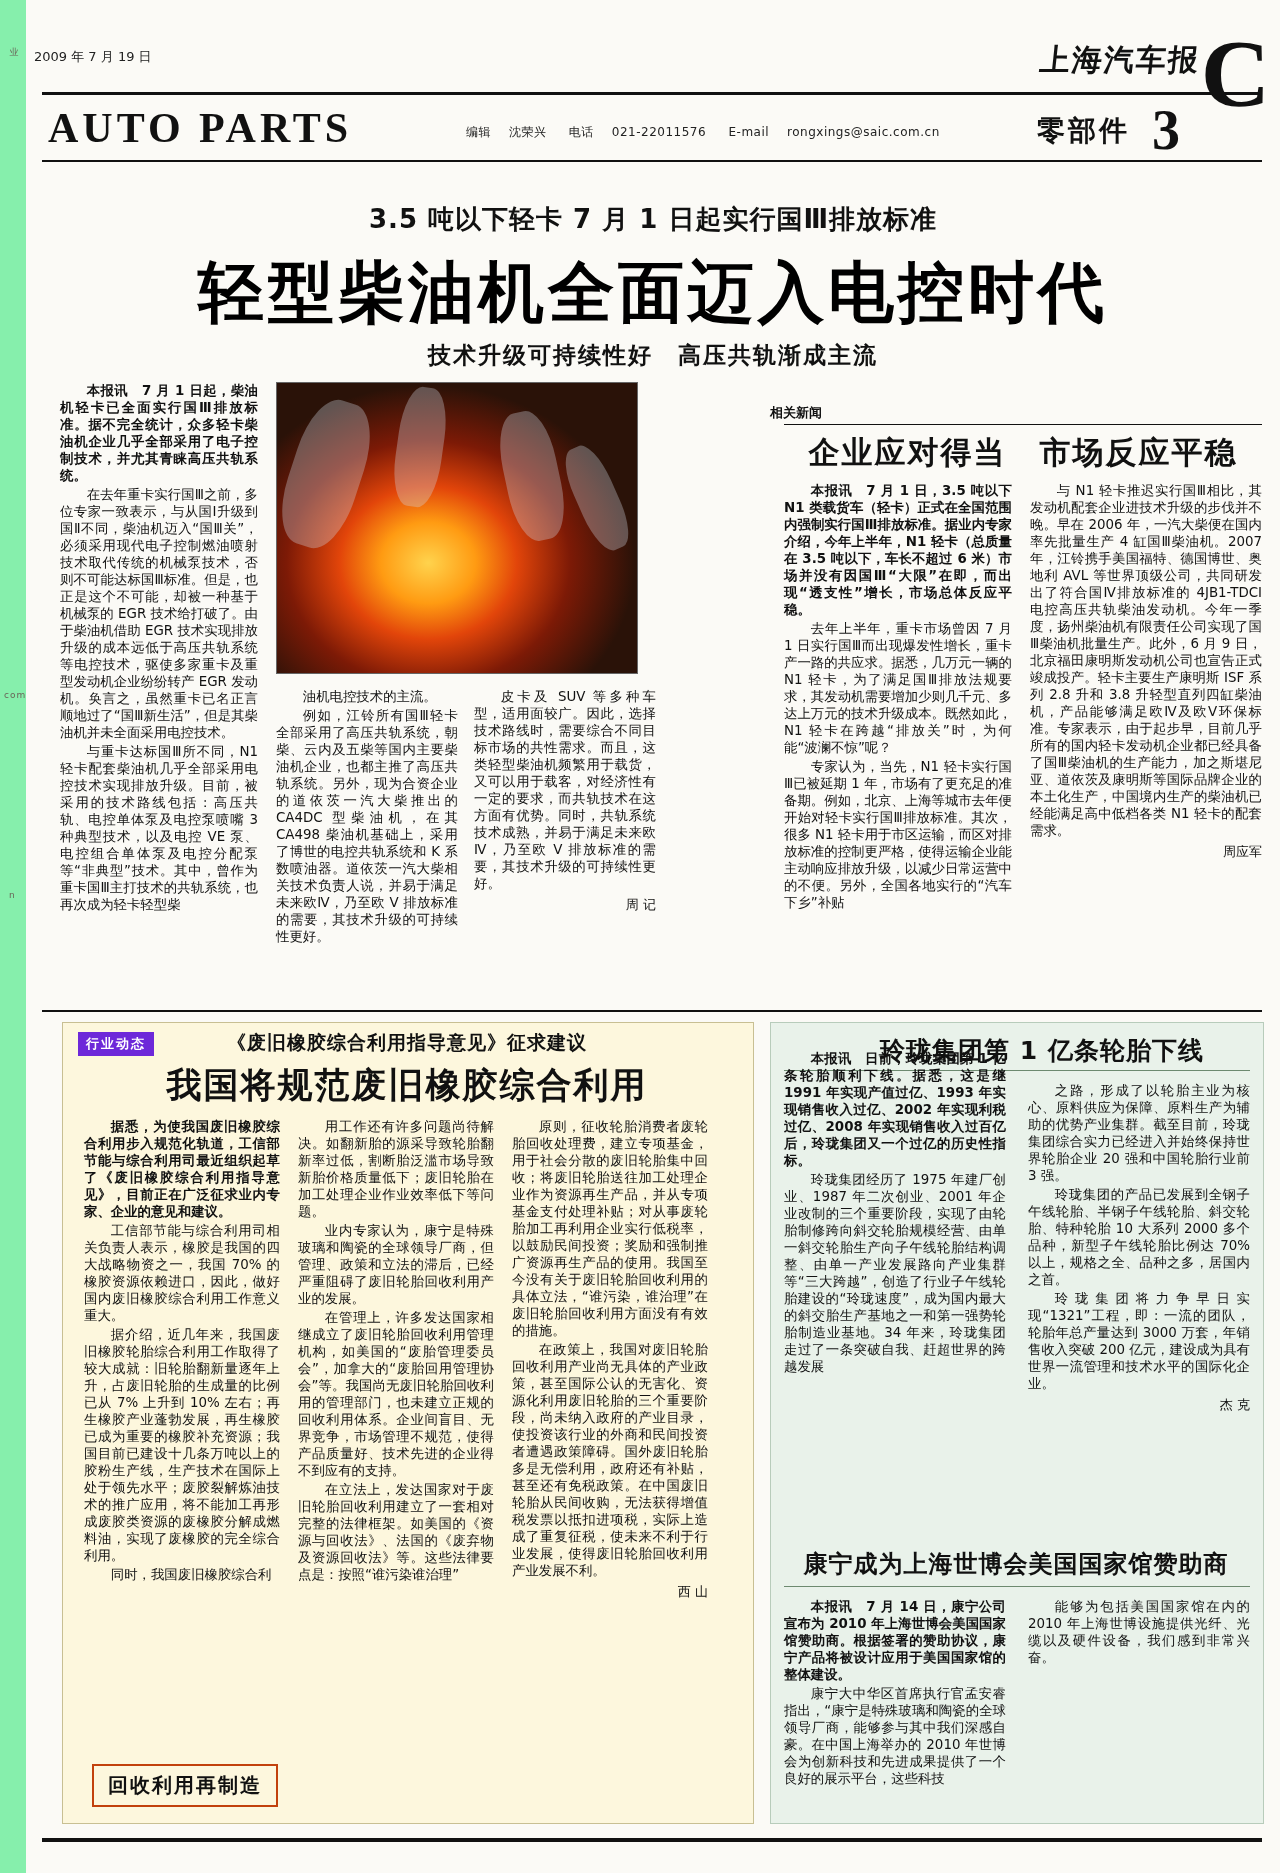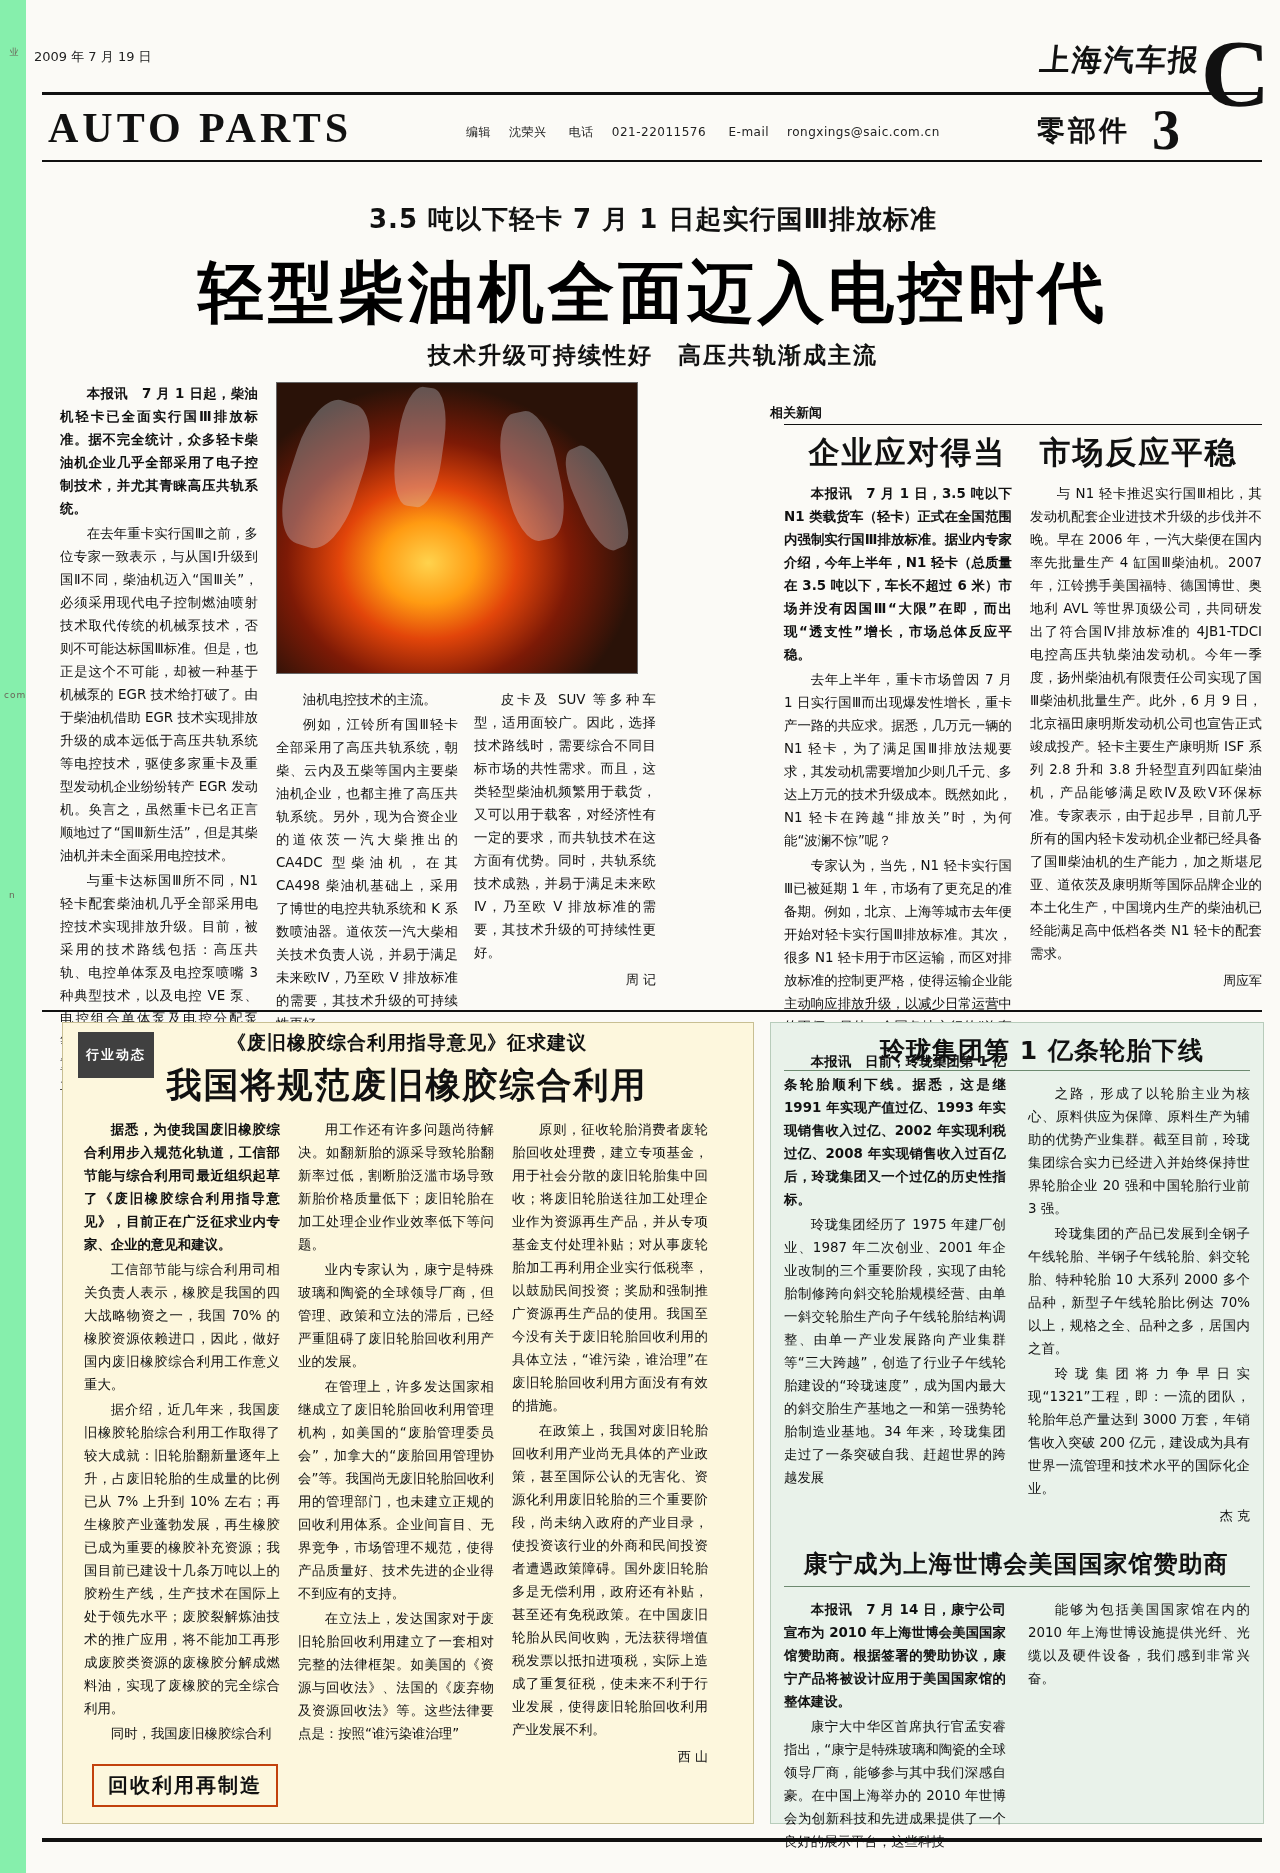--- a/index.html
+++ b/index.html
@@ -106,21 +106,21 @@
   .subhead {
     position: absolute; left: 0; top: 340px; width: 1254px;
     text-align: center;
     font-size: 23px; font-weight: bold; letter-spacing: 2px;
     font-family: "DejaVu Sans", sans-serif;
   }
   
   .col {
     position: absolute;
     font-size: 13.4px;
-    line-height: 23px;
+    line-height: 17px;
     text-align: justify;
     color: #111;
     font-family: "DejaVu Sans", sans-serif;
   }
   .col p { margin: 0 0 2px 0; text-indent: 2em; }
   .lead { font-weight: bold; }
   .photo {
     position: absolute;
     left: 250px; top: 382px; width: 360px; height: 290px;
     background:
@@ -159,23 +159,23 @@
   }
   
   .panel-left {
     position: absolute; left: 36px; top: 1022px;
     width: 690px; height: 800px;
     background: #fdf7dd;
     border: 1px solid #c8bf93;
   }
   .tag {
     position: absolute; left: 52px; top: 1032px;
-    background: #404040; color: #fff;
+    background: #6d28d9; color: #fff;
     font-size: 13px; font-weight: bold;
-    padding: 14px 8px; letter-spacing: 2px;
+    padding: 3px 8px; letter-spacing: 2px;
     font-family: "DejaVu Sans", sans-serif;
   }
   .panel-left-kicker {
     position: absolute; left: 36px; top: 1030px; width: 690px;
     text-align: center;
     font-size: 19px; font-weight: bold; letter-spacing: 1px;
     font-family: "DejaVu Sans", sans-serif;
   }
   .panel-left-head {
     position: absolute; left: 36px; top: 1062px; width: 690px;

